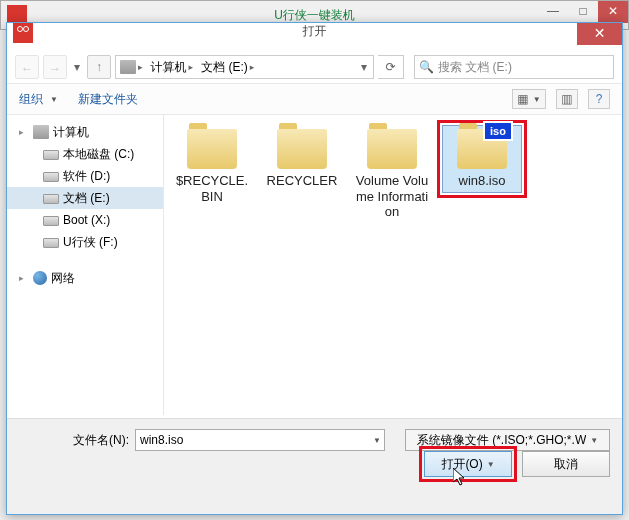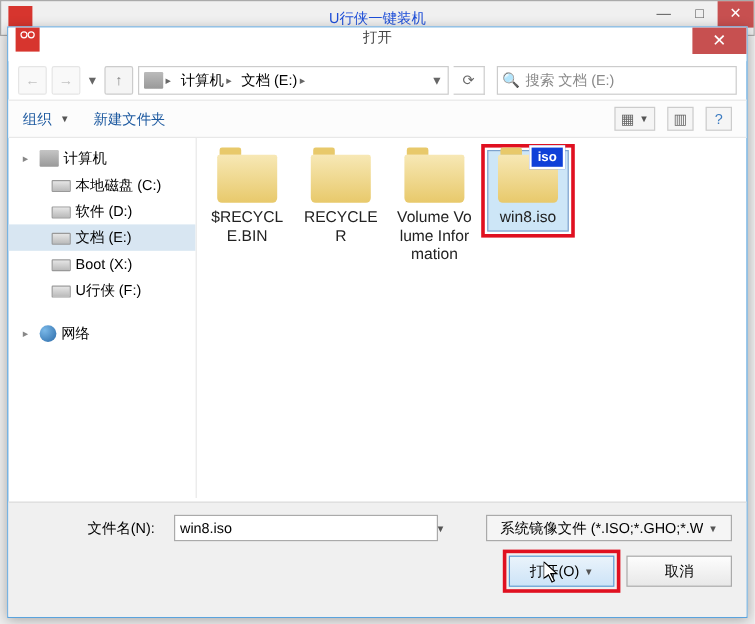--- a/index.html
+++ b/index.html
@@ -1,19 +1,19 @@
 <!DOCTYPE html>
 <html><head>
 <meta charset="utf-8">
 <style>
 * { margin: 0; padding: 0; box-sizing: border-box; font-family: "Microsoft YaHei", "Segoe UI", sans-serif; font-size: 12px; }
 body { width: 629px; height: 520px; background: #eee; position: relative; overflow: hidden; }
 
 .bg-window { position: absolute; left: 0; top: 0; width: 629px; height: 30px; background: #f0f0f0; border: 1px solid #aaa; }
-.bg-title { position: absolute; left: 50%; transform: translateX(-50%); top: 6px; color: #1d4ed8; }
+.bg-title { position: absolute; left: 50%; transform: translateX(-50%); top: 6px; color: #15803d; }
 .bg-icon { position: absolute; left: 6px; top: 4px; width: 20px; height: 20px; background: #d7352e; }
 .bg-ctrl { position: absolute; right: 0; top: 0; display: flex; }
 .bg-ctrl div { width: 30px; height: 22px; text-align: center; line-height: 20px; color: #555; }
 .bg-ctrl div:last-child { background: #c75050; color: #fff; }
 
 .dialog { position: absolute; left: 6px; top: 22px; width: 617px; height: 493px; background: #fff; border: 1px solid #5aa3dd; box-shadow: 0 2px 10px rgba(0,0,0,0.3); }
 .titlebar { height: 28px; background: #fff; display: flex; position: relative; }
 .titlebar-icon { width: 20px; height: 20px; margin-left: 6px; background: #d7352e; position: relative; }
 .titlebar-icon::before { content: ""; position: absolute; left: 4px; top: 3px; width: 4px; height: 4px; border: 1px solid #fff; border-radius: 50%; }
 .titlebar-icon::after { content: ""; position: absolute; right: 4px; top: 3px; width: 4px; height: 4px; border: 1px solid #fff; border-radius: 50%; }
@@ -42,32 +42,32 @@
 .tree-item { display: flex; align-items: center; height: 22px; padding-left: 12px; gap: 4px; cursor: pointer; }
 .tree-item.lvl2 { padding-left: 36px; }
 .tree-item.sel { background: #d8e6f2; }
 .tree-exp { width: 10px; color: #888; font-size: 9px; }
 .tree-icon { width: 16px; height: 14px; }
 .ico-computer { background: linear-gradient(#c5c5c5,#999); border-radius: 1px; }
 .ico-drive { background: linear-gradient(#e5e5e5,#bbb); border: 1px solid #999; border-radius: 1px; position: relative; height: 10px; margin-top: 2px; }
 .ico-net { background: radial-gradient(circle at 30% 30%, #7ab8e8, #2a6aa8); border-radius: 50%; width: 14px; height: 14px; }
 
 .files { flex: 1; padding: 10px 8px; display: flex; align-items: flex-start; gap: 10px; }
-.file-item { width: 68px; text-align: center; cursor: pointer; padding: 4px 2px; }
+.file-item { width: 80px; text-align: center; cursor: pointer; padding: 4px 2px; }
 .file-item.sel { background: #cde6f7; border: 1px solid #7da2ce; padding: 3px 1px; }
 .file-item.hl { outline: 3px solid #e01020; outline-offset: 2px; }
 .folder-icon { width: 50px; height: 40px; margin: 0 auto 4px; background: linear-gradient(#f7e8b5, #e8c96b); border-radius: 2px 2px 4px 4px; position: relative; }
 .folder-icon::before { content: ""; position: absolute; left: 2px; top: -6px; width: 18px; height: 6px; background: #e8c96b; border-radius: 2px 2px 0 0; }
 .iso-icon { width: 50px; height: 40px; margin: 0 auto 4px; background: linear-gradient(#f7e8b5, #e8c96b); border-radius: 2px 2px 4px 4px; position: relative; }
 .iso-icon::before { content: ""; position: absolute; left: 2px; top: -6px; width: 18px; height: 6px; background: #e8c96b; border-radius: 2px 2px 0 0; }
 .iso-badge { position: absolute; right: -6px; top: -8px; width: 30px; height: 20px; background: #1040d8; color: #fff; font-weight: bold; font-size: 11px; display: flex; align-items: center; justify-content: center; border: 2px solid #fff; }
 .file-label { font-size: 13px; color: #222; word-break: break-all; line-height: 1.2; }
 
 .footer { position: absolute; bottom: 0; left: 0; right: 0; height: 96px; background: #f0f0f0; border-top: 1px solid #ddd; padding: 10px 12px; }
-.fn-row { display: flex; align-items: center; gap: 16px; margin-bottom: 12px; }
+.fn-row { display: flex; align-items: center; gap: 6px; }
 .fn-label { width: 110px; text-align: right; }
 .fn-input { flex: 1; height: 22px; border: 1px solid #aaa; padding: 0 4px; background: #fff; }
 .fn-combo { width: 205px; height: 22px; border: 1px solid #aaa; background: #f5f5f5; padding: 0 4px; display: flex; align-items: center; justify-content: center; }
 .btn-row { display: flex; justify-content: flex-end; gap: 10px; }
 .btn { width: 88px; height: 26px; border: 1px solid #aaa; background: linear-gradient(#fdfdfd,#e8e8e8); cursor: pointer; display: flex; align-items: center; justify-content: center; }
 .btn.primary { border: 1px solid #5a9bd4; background: linear-gradient(#eaf3fb,#cde4f7); }
 .btn.hl { outline: 3px solid #e01020; outline-offset: 2px; }
 .drop-arr { font-size: 8px; color: #555; margin-left: 4px; }
 
 .cursor { position: absolute; width: 16px; height: 20px; pointer-events: none; z-index: 1000; }

